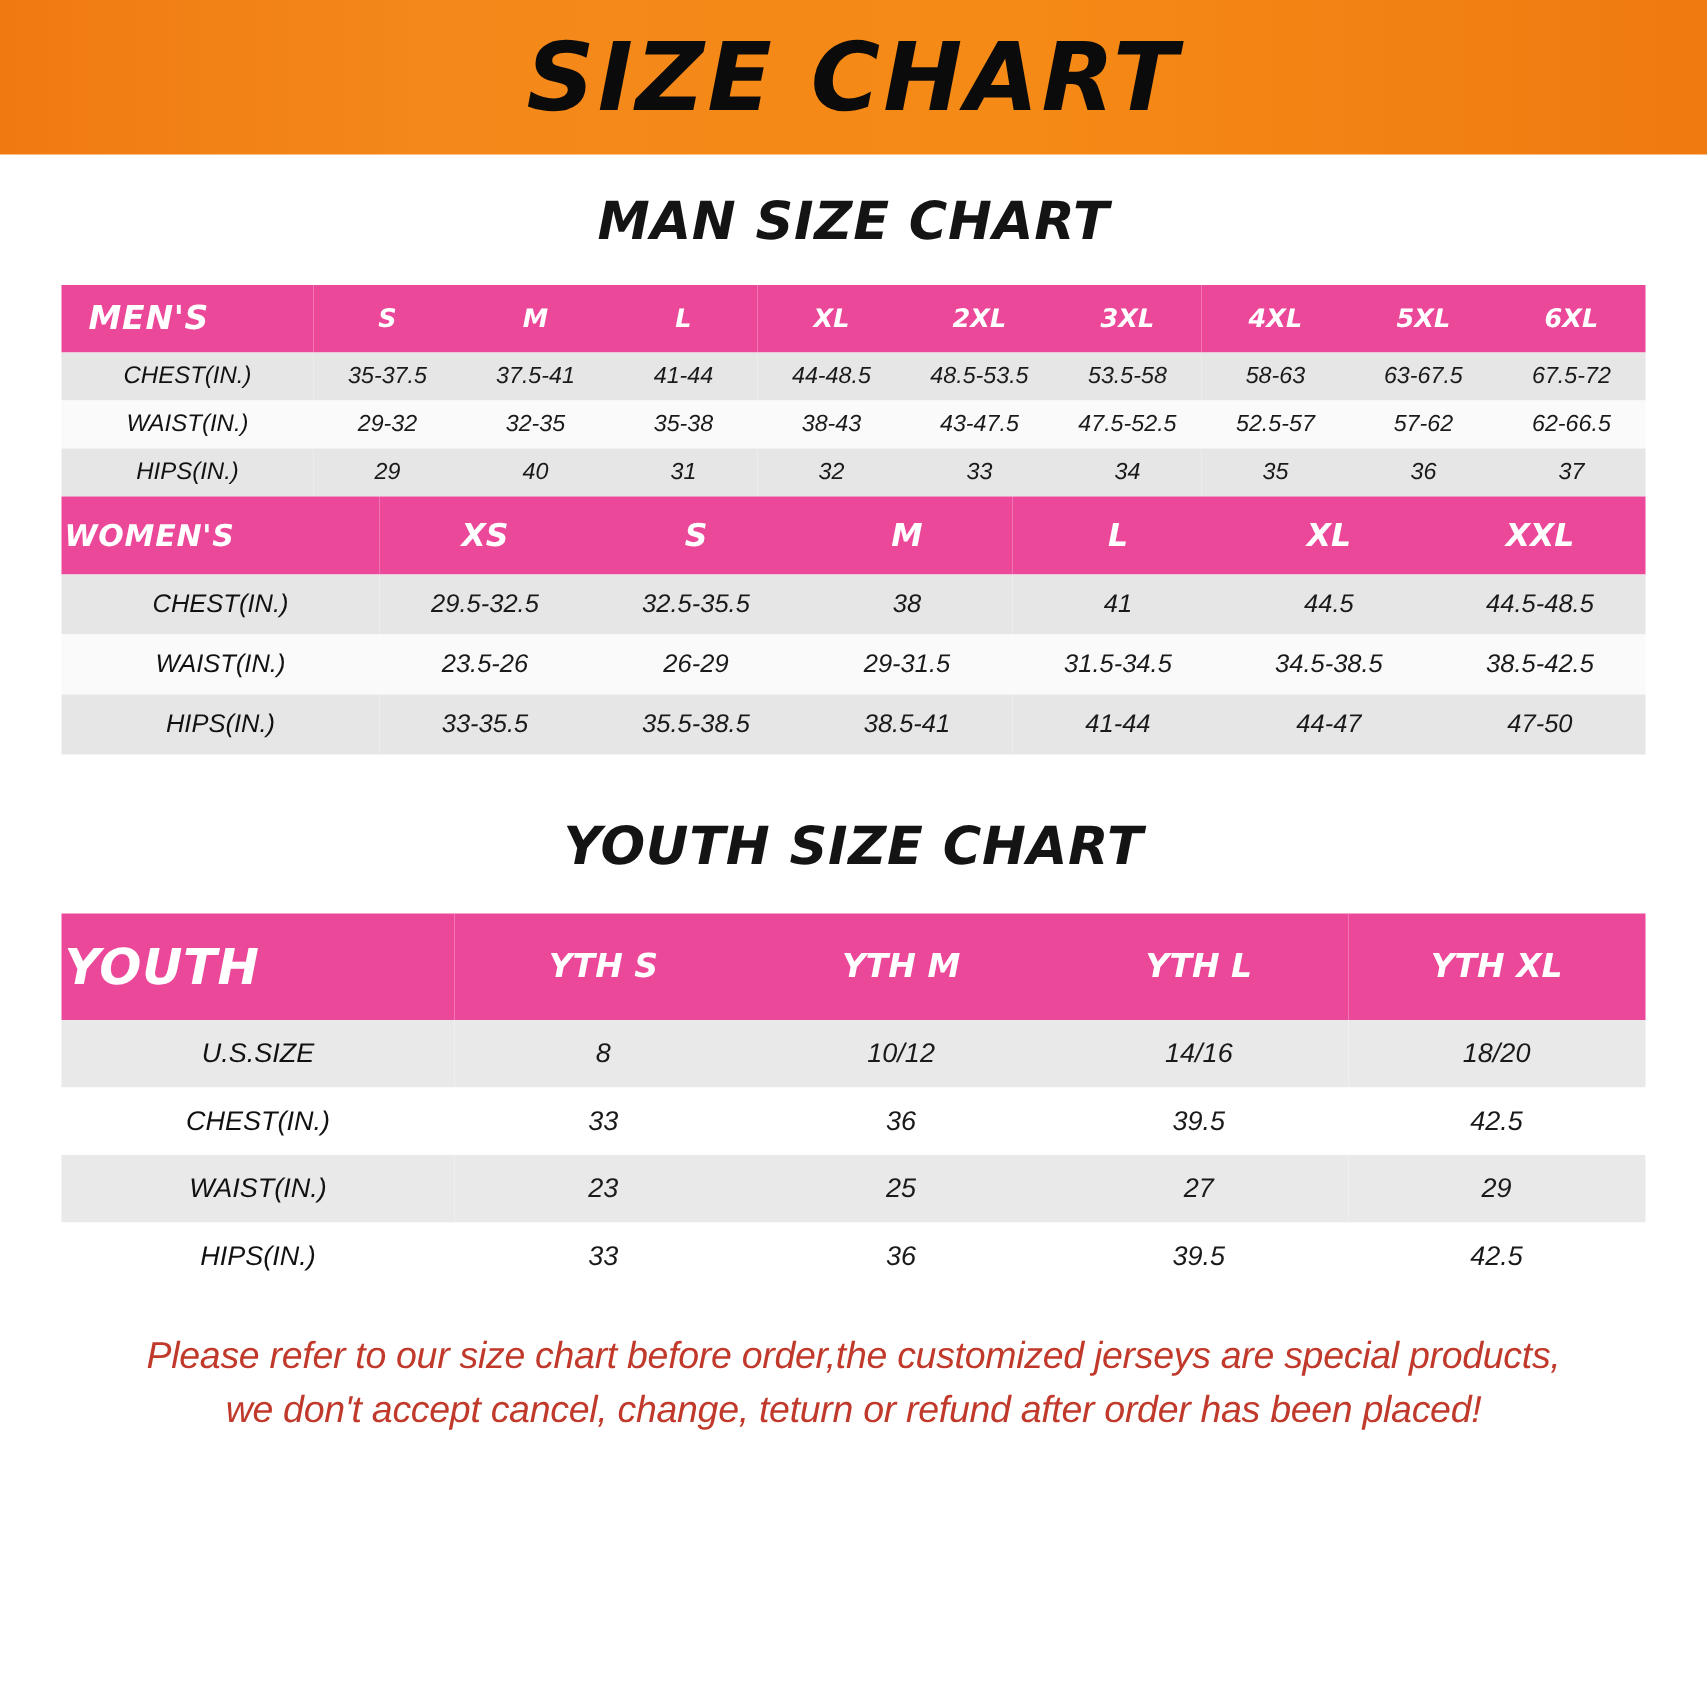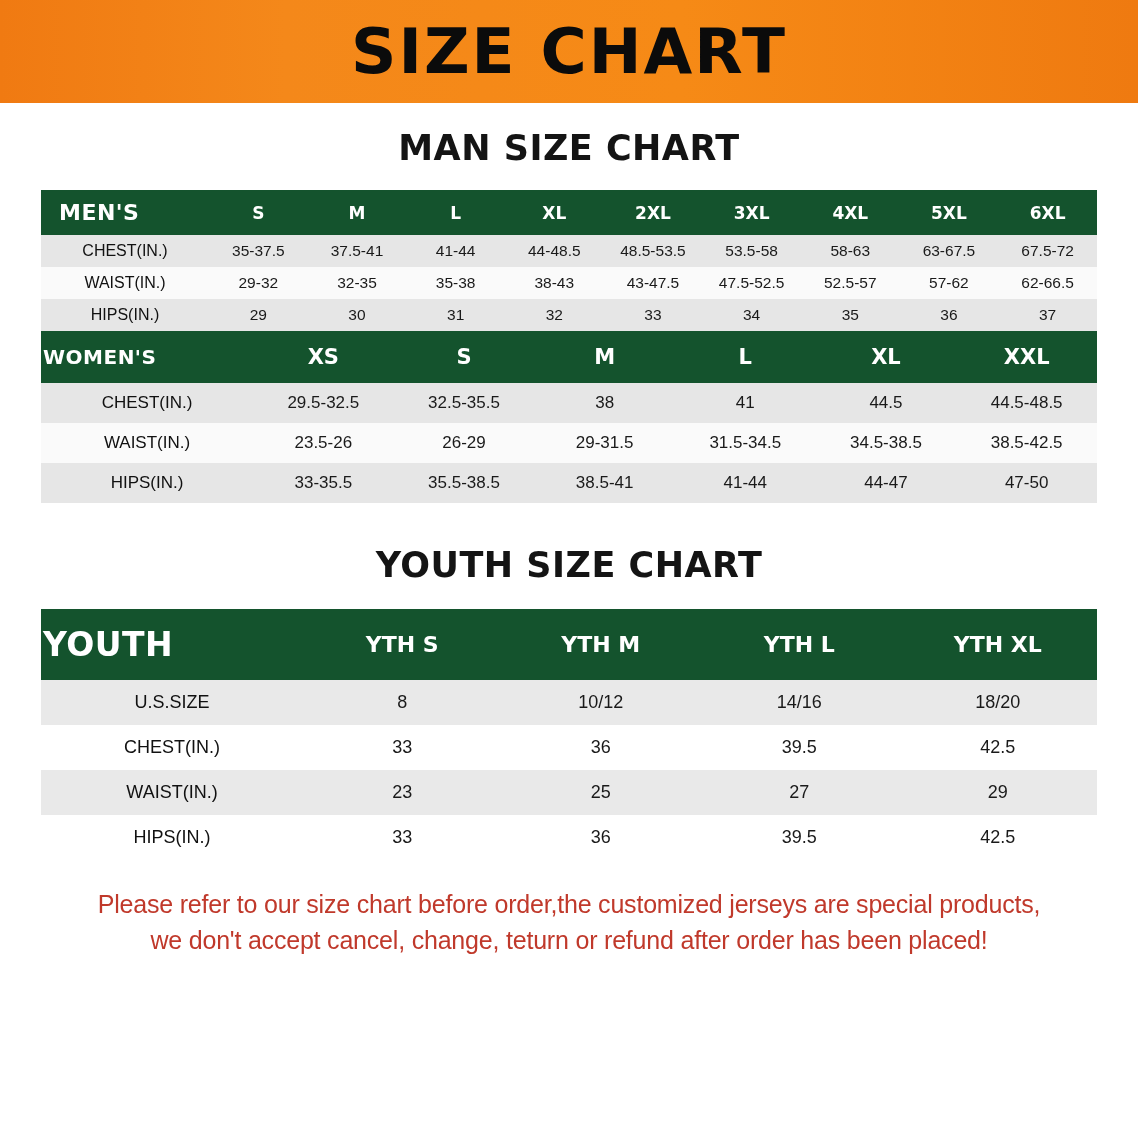--- a/index.html
+++ b/index.html
@@ -13,20 +13,21 @@
     height: 1132px;
     font-family: "Liberation Sans", sans-serif;
     color: #111;
     overflow: hidden;
   }
   .page {
     width: 1138px;
     height: 992px;
     position: relative;
     background: #fff;
+    font-style: italic;
   }
 
   
   .banner {
     height: 103px;
     background: linear-gradient(90deg, #f07a12 0%, #f4881a 25%, #f68a16 60%, #ef7a10 100%);
     display: flex;
     align-items: center;
     justify-content: center;
   }
@@ -56,21 +57,21 @@
   .table-wrap {
     width: 1056px;
     margin: 0 auto;
   }
   table.sz {
     width: 100%;
     border-collapse: collapse;
     table-layout: fixed;
   }
   table.sz thead th {
-    background: #14532d;
+    background: #ec4899;
     color: #fff;
     font-family: "DejaVu Sans", sans-serif;
     font-weight: bold;
     text-align: center;
     padding: 10px 2px;
   }
   table.sz thead th.lead {
     text-align: left;
     padding-left: 18px;
     letter-spacing: 0.5px;
@@ -184,21 +185,21 @@
           <td>38-43</td>
           <td>43-47.5</td>
           <td>47.5-52.5</td>
           <td>52.5-57</td>
           <td>57-62</td>
           <td>62-66.5</td>
         </tr>
         <tr class="row-a">
           <td class="lead">HIPS(IN.)</td>
           <td>29</td>
-          <td>30</td>
+          <td>40</td>
           <td>31</td>
           <td>32</td>
           <td>33</td>
           <td>34</td>
           <td>35</td>
           <td>36</td>
           <td>37</td>
         </tr>
       </tbody>
     </table>

